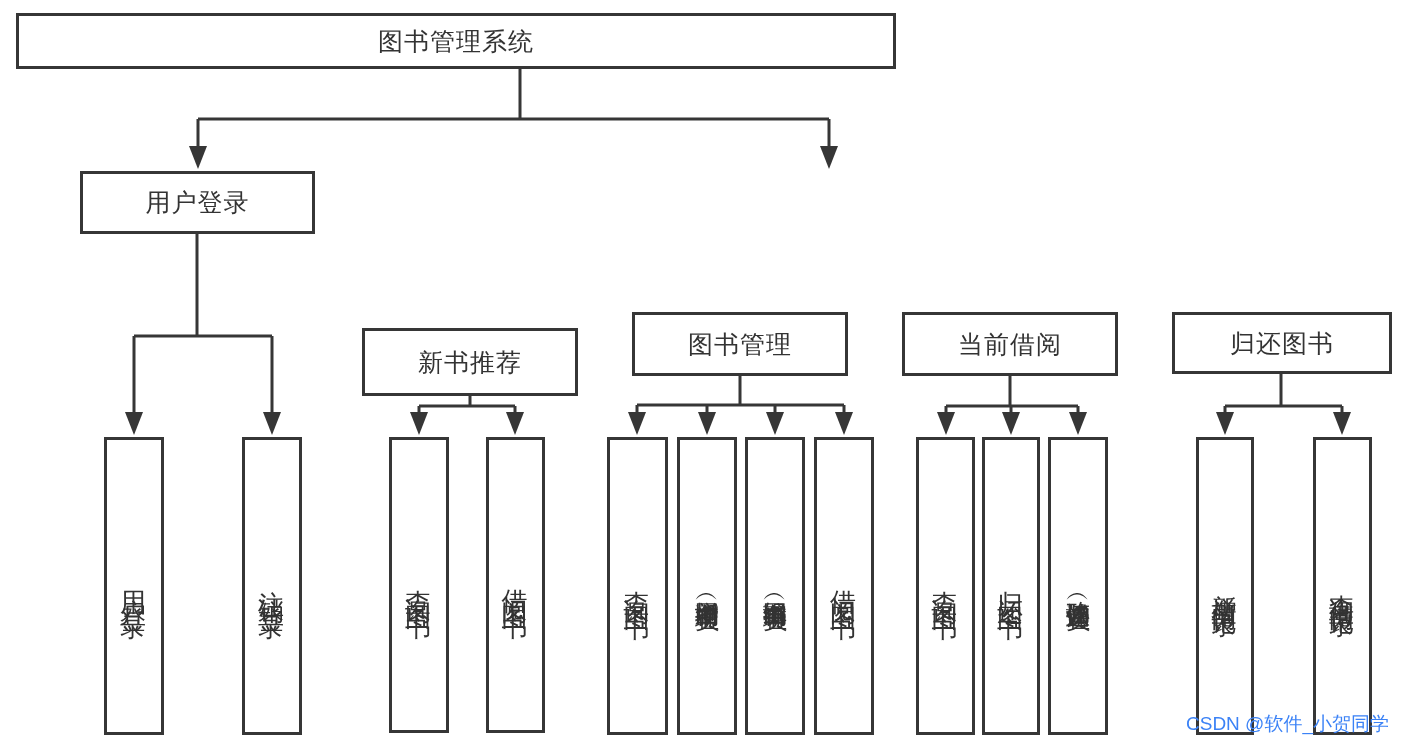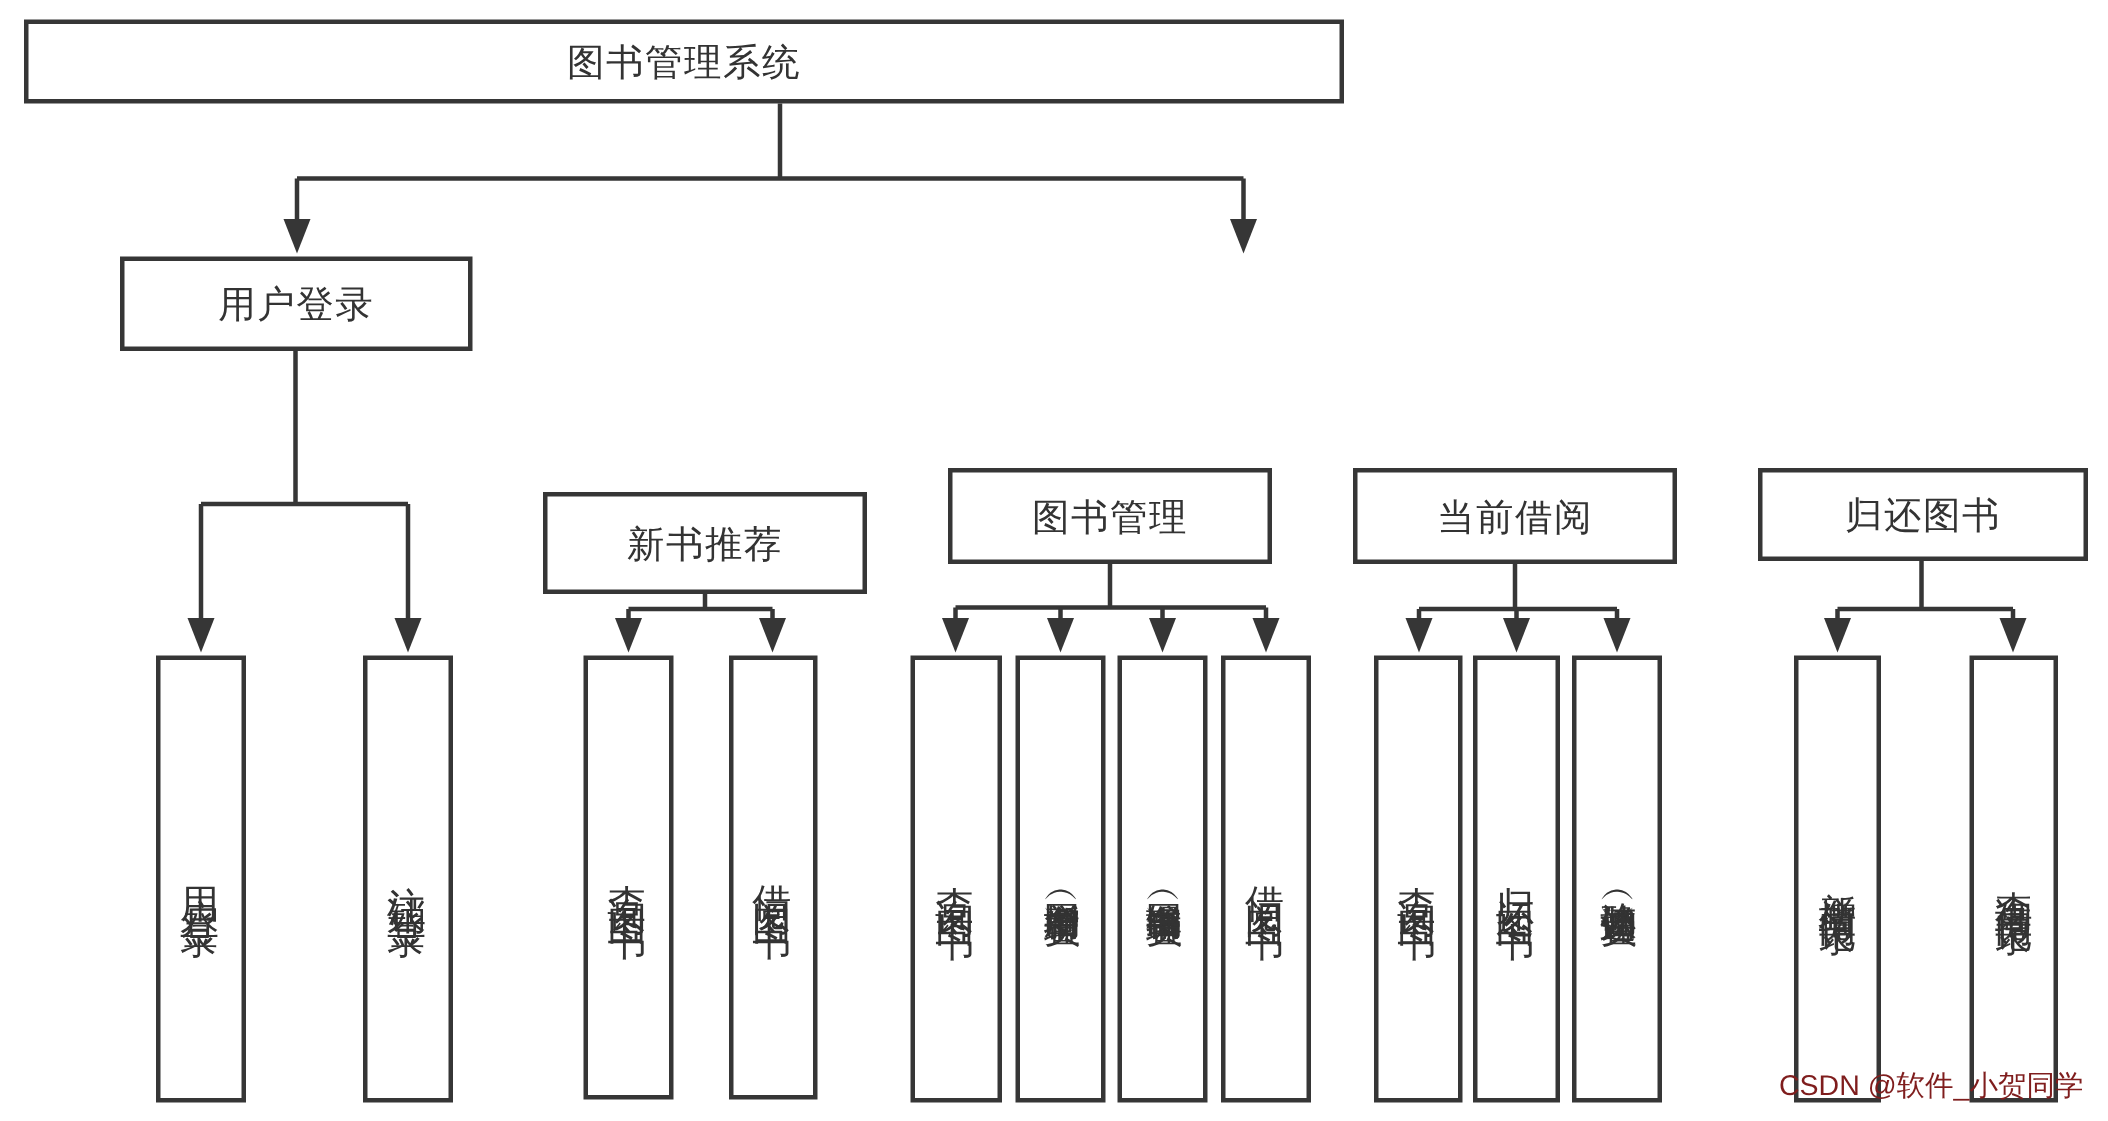--- a/index.html
+++ b/index.html
@@ -37,21 +37,21 @@
     white-space: nowrap;
   }
   .s4  { font-size: 26px; letter-spacing: 8px; }
   .s6  { font-size: 25px; letter-spacing: 4px; }
   .s10 { font-size: 24px; letter-spacing: 1px; }
   #watermark {
     position: absolute;
     left: 1186px;
     top: 711px;
     font-size: 19px;
-    color: #7f1d1d;
+    color: #3b82f6;
     white-space: nowrap;
     z-index: 5;
   }
   
   .b-root        { left: 16px;   top: 13px;  width: 880px; height: 56px; }
   .b-user-login  { left: 80px;   top: 171px; width: 235px;  height: 63px; }
   .b-book-mgmt   { left: 711px;  top: 171px; width: 235px;  height: 63px; }
   .b-new-book    { left: 362px;  top: 328px; width: 216px;  height: 68px; text-align: center; }
   .b-book-borrow { left: 632px;  top: 312px; width: 216px;  height: 64px; }
   .b-cur-borrow  { left: 902px;  top: 312px; width: 216px;  height: 64px; text-align: center; }

